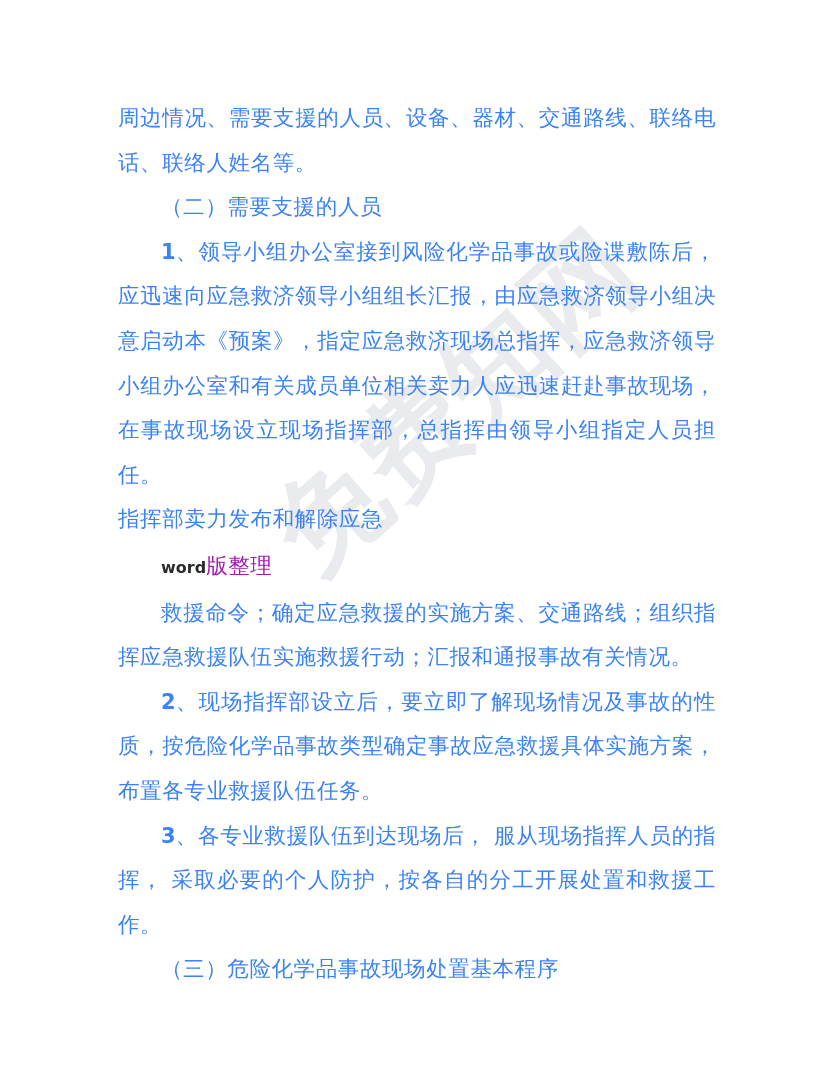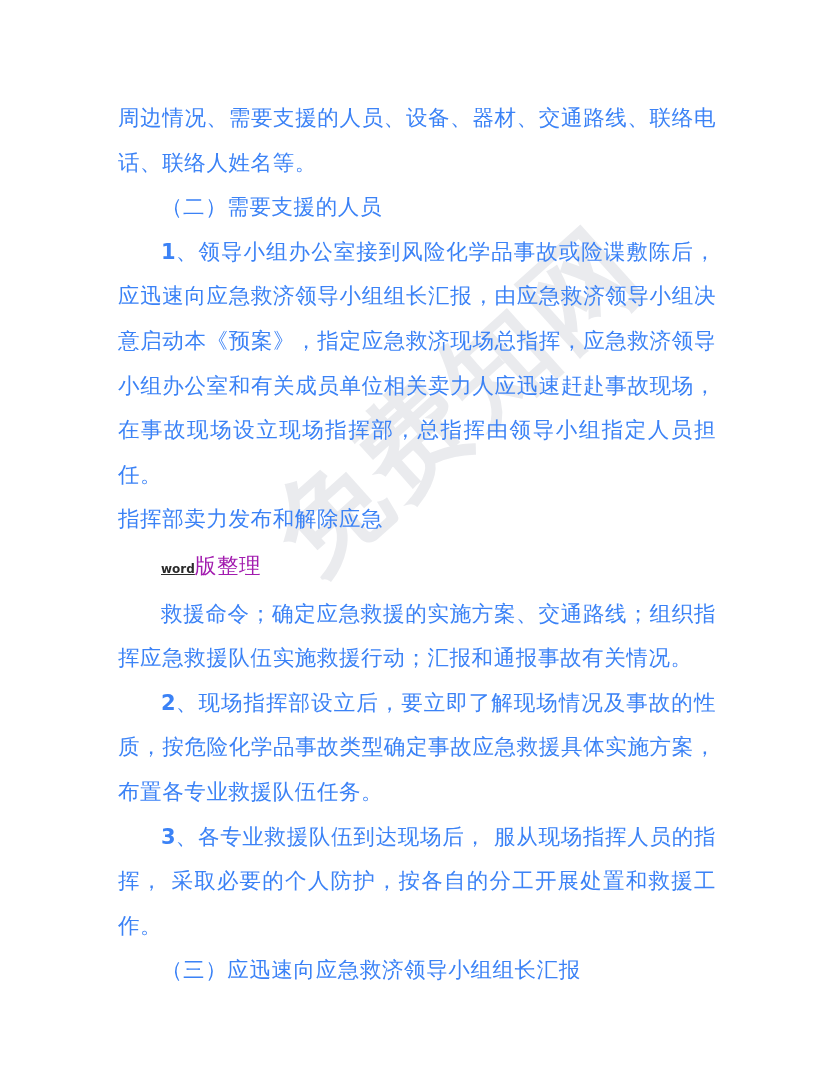--- a/index.html
+++ b/index.html
@@ -80,23 +80,22 @@
   
   .num {
     font-family: "DejaVu Sans", "Liberation Sans", sans-serif;
     font-weight: 700;
     font-size: 21px;
     letter-spacing: 0;
   }
   .latin-bold {
     font-family: "DejaVu Sans", "Liberation Sans", sans-serif;
     font-weight: 700;
-    font-size: 12px;
+    font-size: 16px;
     letter-spacing: 0;
-    text-decoration: underline;
   }
   .light-cn {
     color: #a21caf;
   }
 
   .wordline {
     margin: 0;
     text-indent: 2em;
     color: #2b2b2b;
     font-size: 21.5px;
@@ -129,16 +128,16 @@
     <div class="spacer-sm"></div>
 
     <p class="wordline"><span class="latin-bold">word</span><span class="light-cn">版整理</span></p>
 
     <p class="para indent">救援命令；确定应急救援的实施方案、交通路线；组织指挥应急救援队伍实施救援行动；汇报和通报事故有关情况。</p>
 
     <p class="para indent"><span class="num">2</span><span>、</span><span>现场指挥部设立后，要立即了解现场情况及事故的性质，按危险化学品事故类型确定事故应急救援具体实施方案，布置各专业救援队伍任务。</span></p>
 
     <p class="para indent"><span class="num">3</span><span>、</span><span>各专业救援队伍到达现场后， 服从现场指挥人员的指挥， 采取必要的个人防护，按各自的分工开展处置和救援工作。</span></p>
 
-    <p class="para indent">（三）应迅速向应急救济领导小组组长汇报</p>
+    <p class="para indent">（三）危险化学品事故现场处置基本程序</p>
 
   </div>
 </div>
 
 </body></html>

